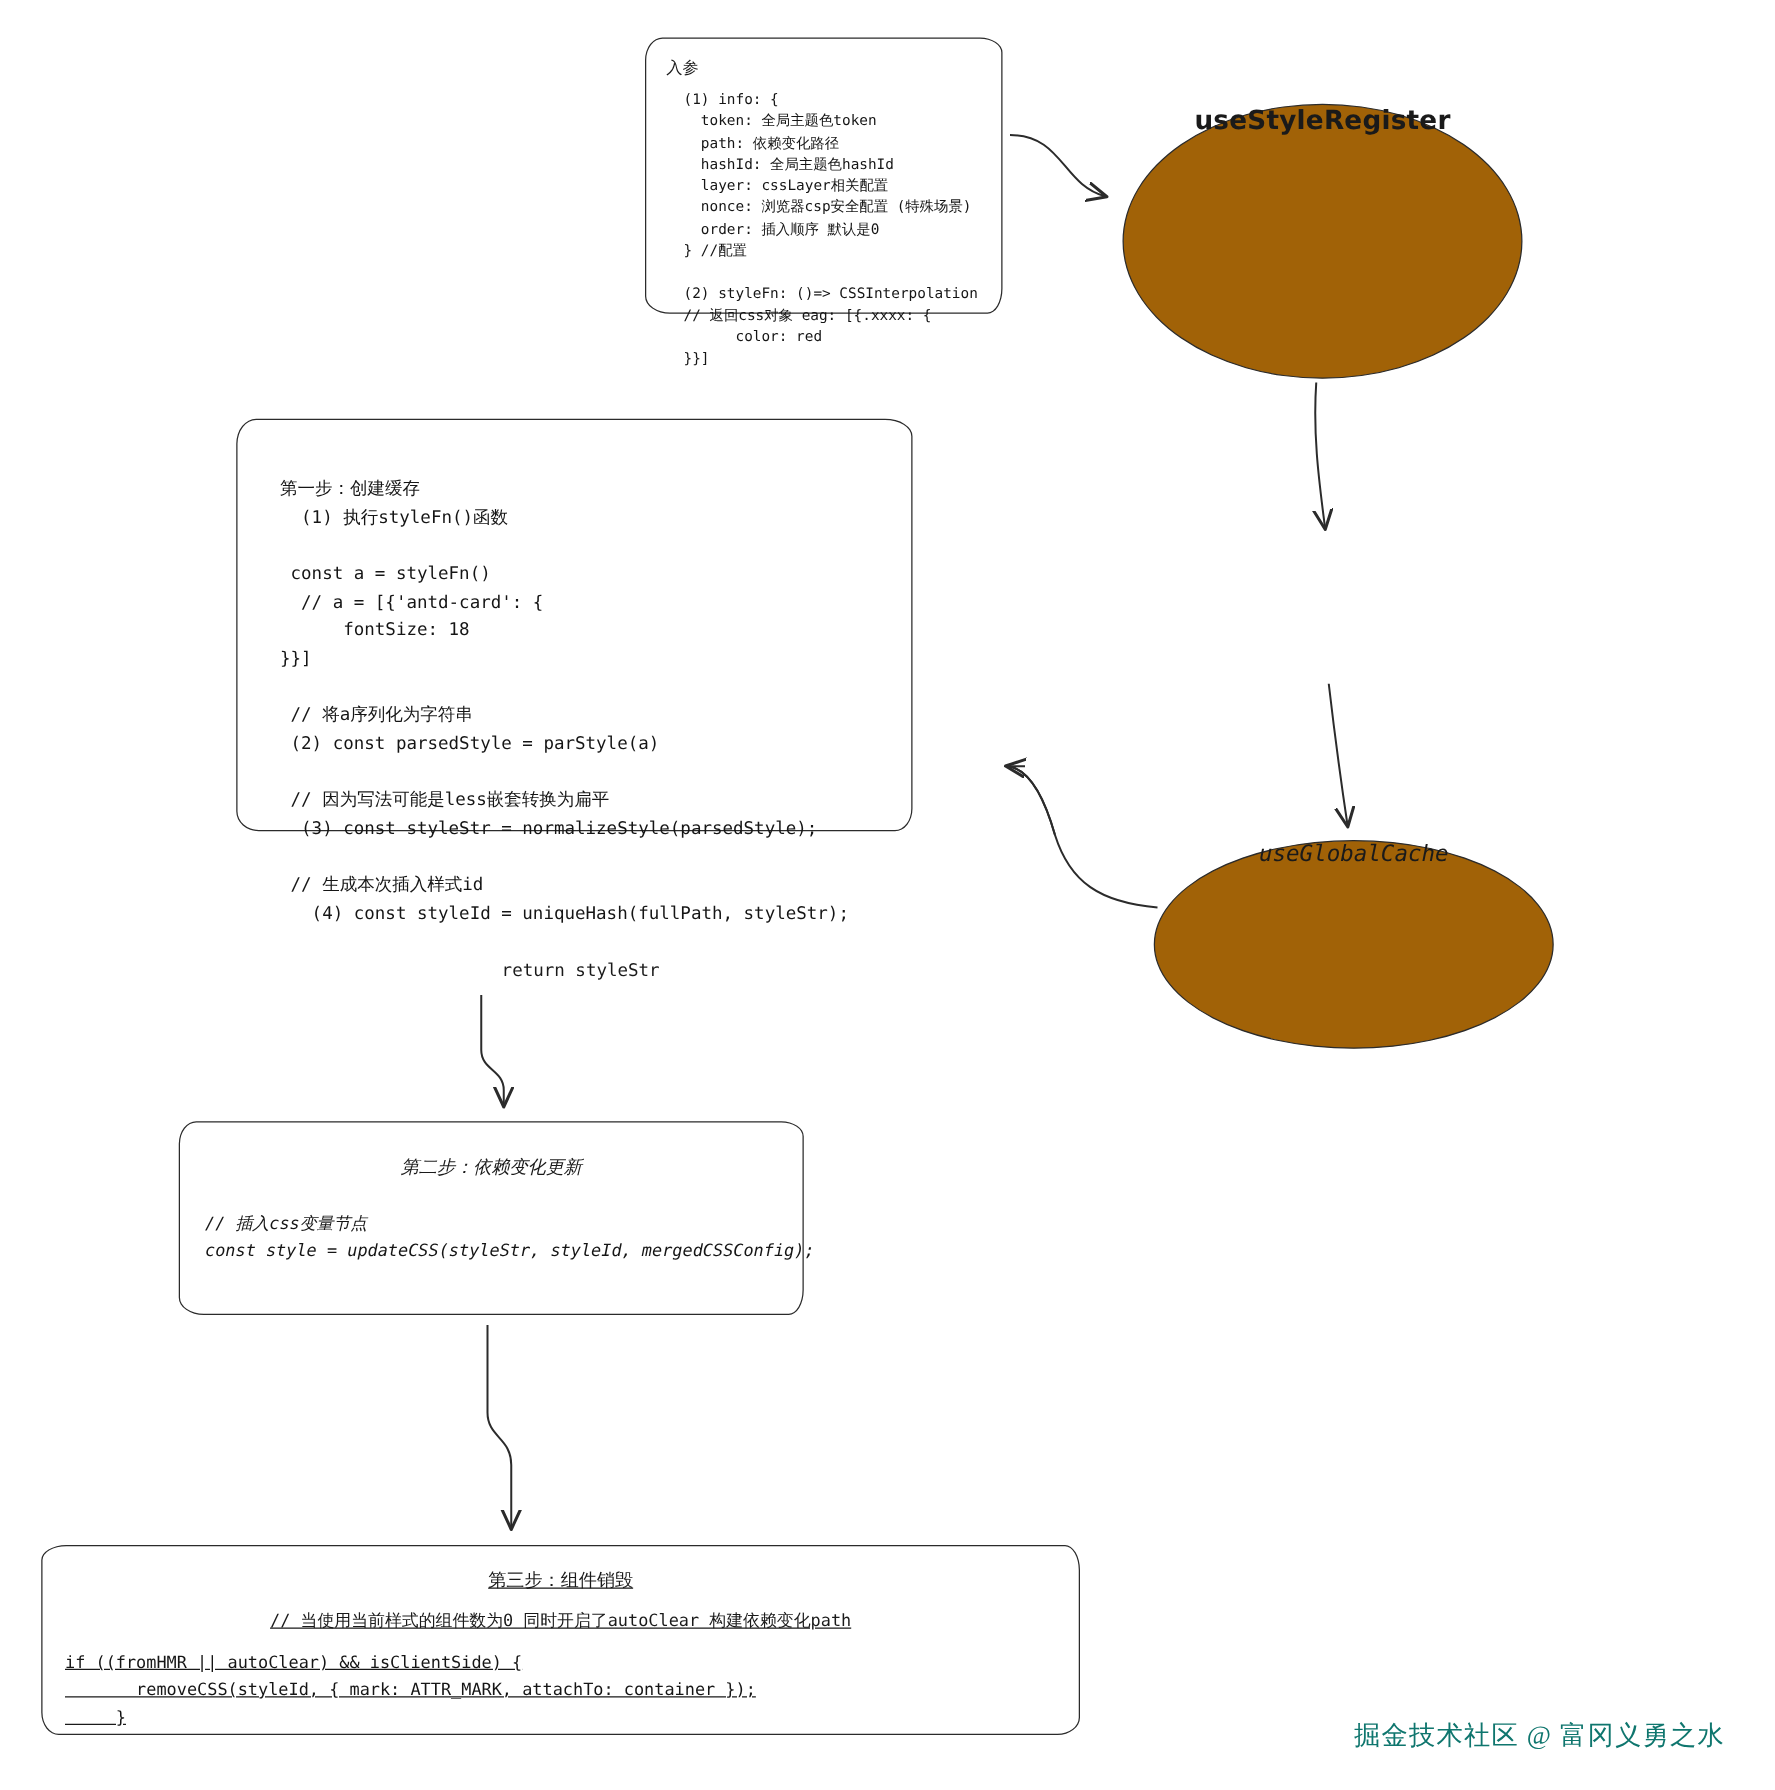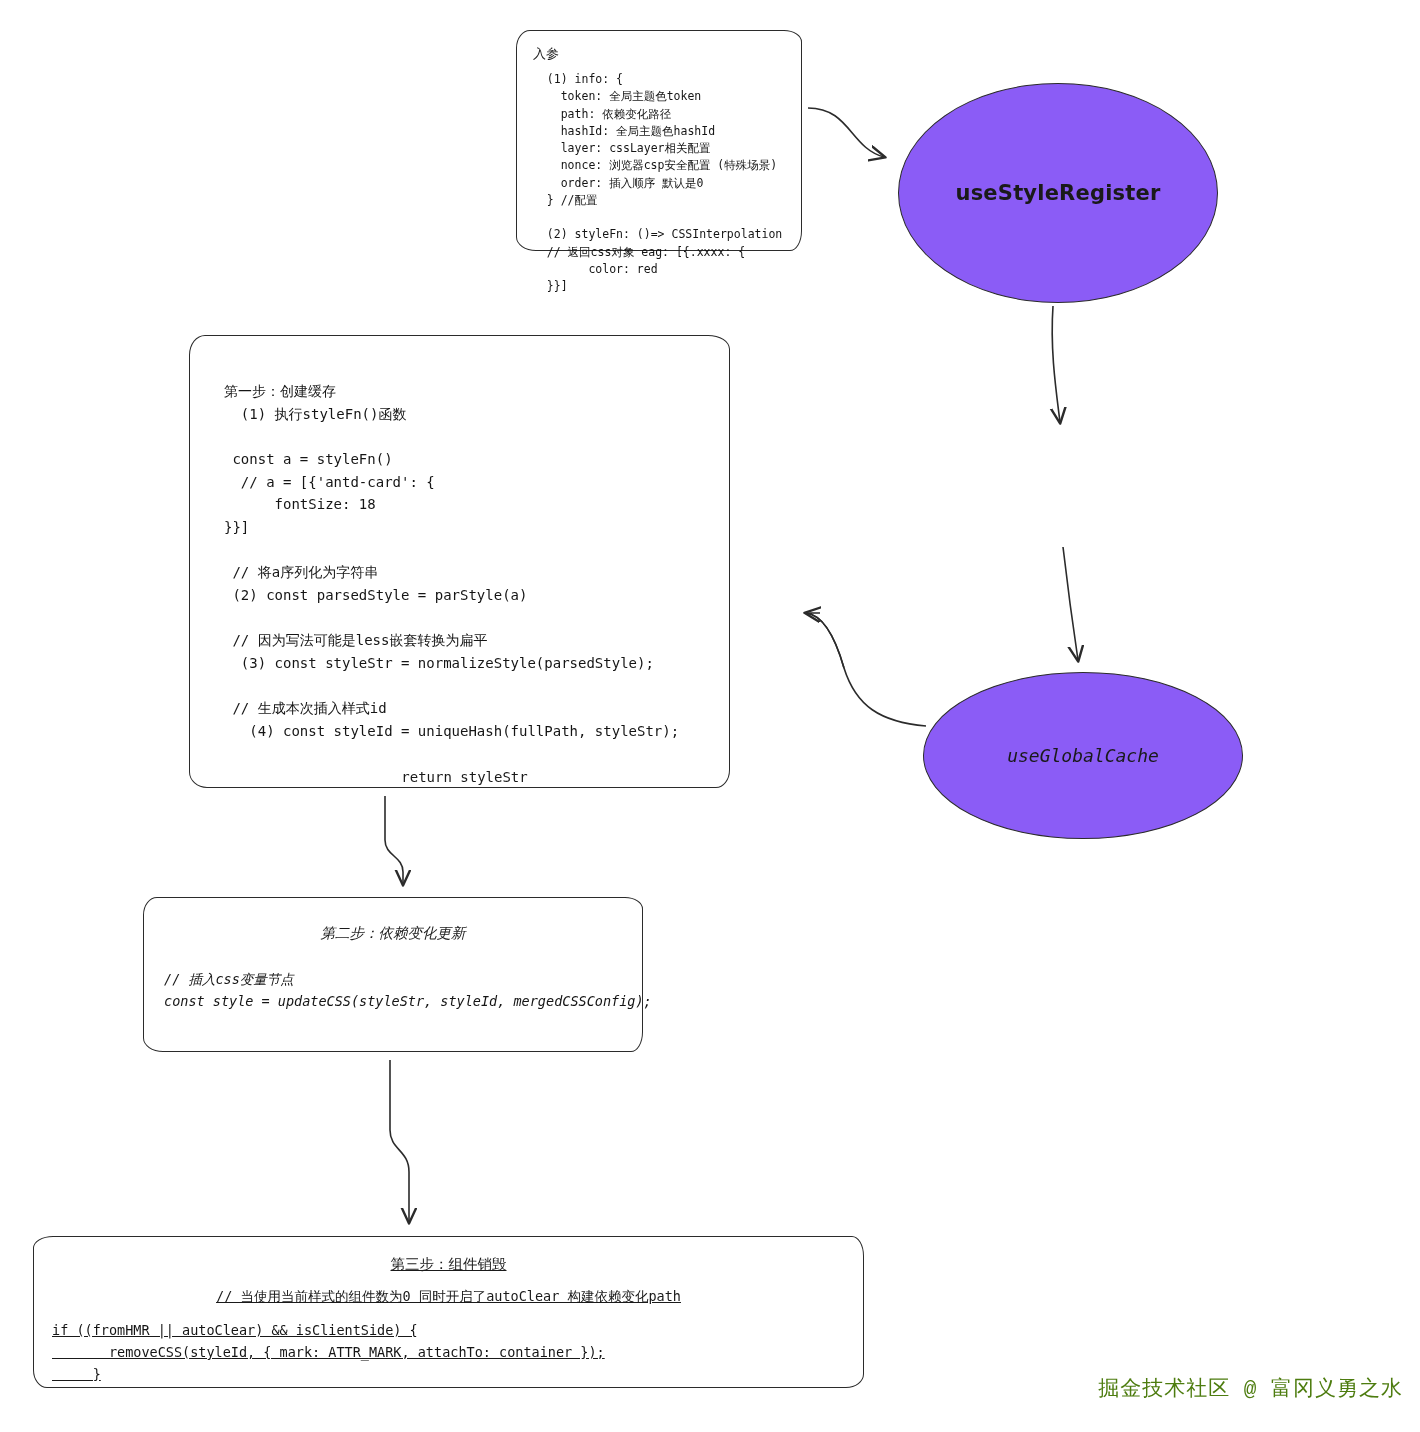--- a/index.html
+++ b/index.html
@@ -26,25 +26,25 @@
     border-radius: 14px;
   }
   
   .sketch1 { border-radius: 14px 18px 12px 20px / 18px 12px 20px 14px; }
   .sketch2 { border-radius: 20px 12px 18px 14px / 12px 20px 14px 18px; }
   .sketch3 { border-radius: 16px 22px 14px 18px / 20px 14px 18px 16px; }
 
   .ellipse {
     position: absolute;
     box-sizing: border-box;
-    background: #8b5cf6;
+    background: #a16207;
     border: 1.6px solid #2b2b2b;
     border-radius: 50%;
     display: flex;
-    align-items: center;
+    align-items: flex-start;
     justify-content: center;
   }
 
   .mono {
     font-family: "DejaVu Sans Mono", "Liberation Mono", monospace;
   }
 
   pre.code {
     margin: 0;
     white-space: pre;
@@ -85,21 +85,21 @@
   
   #n-useglobalcache {
     left: 923px; top: 672px; width: 320px; height: 167px;
     font-size: 18px;
     font-family: "DejaVu Sans Mono", "Liberation Mono", monospace;
     font-style: italic;
   }
 
   
   #n-step1 {
-    left: 189px; top: 335px; width: 541px; height: 453px;
+    left: 189px; top: 335px; width: 541px; height: 330px;
     padding: 44px 24px 0 34px;
   }
   #n-step1 pre.code { font-size: 14px; line-height: 1.62; }
   #n-step1 .ret { text-align: center; margin-top: 26px; font-size: 14px; }
 
   
   #n-step2 {
     left: 143px; top: 897px; width: 500px; height: 155px;
     padding: 26px 20px 0 20px;
     font-style: italic;
@@ -122,24 +122,24 @@
   }
   #n-step3 .sub {
     text-align: center; font-size: 13.5px;
     font-family: "DejaVu Sans Mono", monospace; margin-bottom: 14px;
   }
   #n-step3 pre.code { font-size: 13.5px; line-height: 1.62; }
 
   
   #watermark {
     position: absolute;
-    right: 17px; bottom: 30px;
+    right: 40px; bottom: 30px;
     font-size: 21px;
-    color: #4d7c0f;
-    font-family: Liberation Mono, monospace;
+    color: #0f766e;
+    font-family: Liberation Serif, serif;
     letter-spacing: 1px;
     white-space: nowrap;
   }
 
   svg.arrows {
     position: absolute;
     left: 0; top: 0;
     width: 1420px; height: 1432px;
     pointer-events: none;
   }

